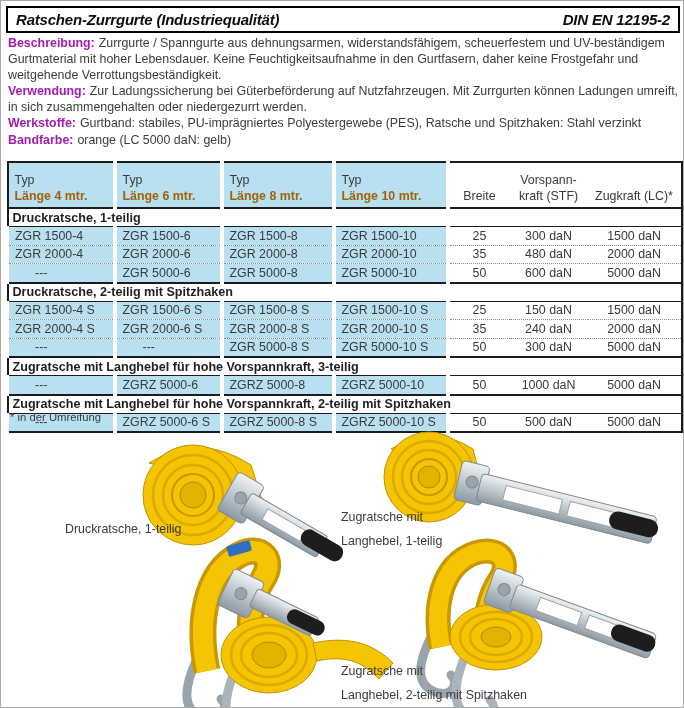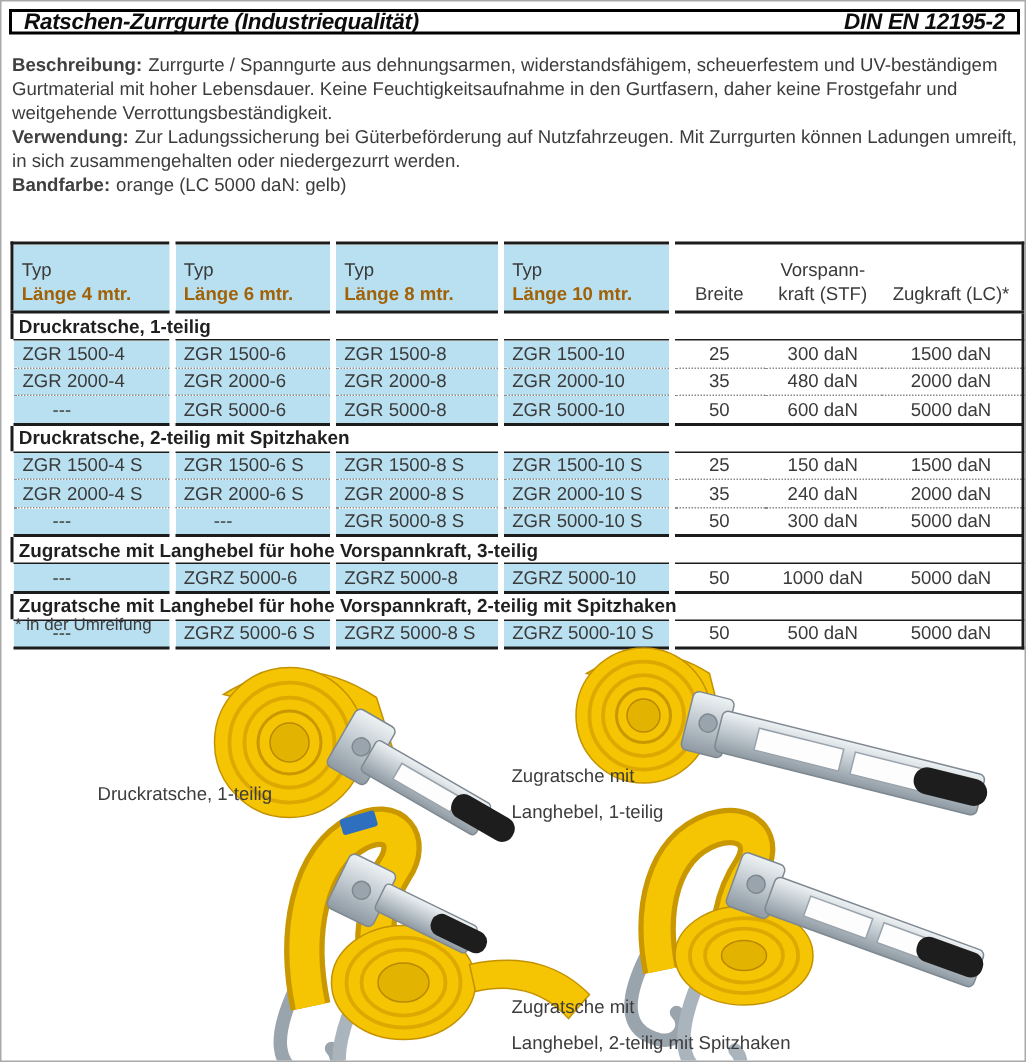--- a/index.html
+++ b/index.html
@@ -3,29 +3,29 @@
 <meta charset="utf-8">
 <style>
   html,body{margin:0;padding:0;background:#e8e8e8;}
   .page{
     position:relative;width:684px;height:708px;background:#ffffff;
     border:1px solid #a9a9a9;box-sizing:border-box;overflow:hidden;
     font-family:"Liberation Sans",sans-serif;color:#3c3c3c;
   }
   
   .title-bar{
-    position:absolute;left:5px;top:5px;width:674px;height:17px;box-sizing:border-box;
+    position:absolute;left:5px;top:5px;width:674px;height:27px;box-sizing:border-box;
     border:2px solid #000;display:flex;align-items:center;justify-content:space-between;
     padding:0 8px;background:#fff;
   }
   .title-bar .ttl{font-size:15px;font-weight:bold;font-style:italic;color:#0d0d0d;letter-spacing:-0.2px;}
   
   .desc{position:absolute;left:7px;top:34px;width:671px;font-size:12.4px;line-height:16.1px;}
   .desc p{margin:0;}
-  .desc b{color:#404040;margin-right:4px;}
+  .desc b{color:#a21caf;margin-right:4px;}
   
   table.spec{
     position:absolute;left:5px;top:160px;width:674px;border-collapse:collapse;table-layout:fixed;
     border:2px solid #1c1c1c;font-size:12.4px;color:#3a3a3a;
   }
   table.spec th,table.spec td{padding:1px 4px;overflow:hidden;white-space:nowrap;}
   table.spec thead th{
     height:38px;vertical-align:bottom;text-align:left;font-weight:normal;
     padding:3px 4px 3px 6px;line-height:15.5px;
   }
@@ -61,20 +61,21 @@
 <div class="page" style="--blue:#b9e0f1;">
 
   <div class="title-bar">
     <span class="ttl">Ratschen-Zurrgurte (Industriequalität)</span>
     <span class="ttl">DIN EN 12195-2</span>
   </div>
 
   <div class="desc">
     <p><b>Beschreibung:</b><span>Zurrgurte / Spanngurte aus dehnungsarmen, widerstandsfähigem, scheuerfestem und UV-beständigem Gurtmaterial mit hoher Lebensdauer. Keine Feuchtigkeitsaufnahme in den Gurtfasern, daher keine Frostgefahr und weitgehende Verrottungsbeständigkeit.</span></p>
     <p><b>Verwendung:</b><span>Zur Ladungssicherung bei Güterbeförderung auf Nutzfahrzeugen. Mit Zurrgurten können Ladungen umreift, in sich zusammengehalten oder niedergezurrt werden.</span></p>
+    <p><b>Werkstoffe:</b><span>Gurtband: stabiles, PU-imprägniertes Polyestergewebe (PES), Ratsche und Spitzhaken: Stahl verzinkt</span></p>
     <p><b>Bandfarbe:</b><span>orange (LC 5000 daN: gelb)</span></p>
   </div>
 
   <table class="spec">
     <colgroup>
       <col style="width:107px">
         <col style="width:107px">
         <col style="width:112px">
         <col style="width:114px">
       <col style="width:62px">

